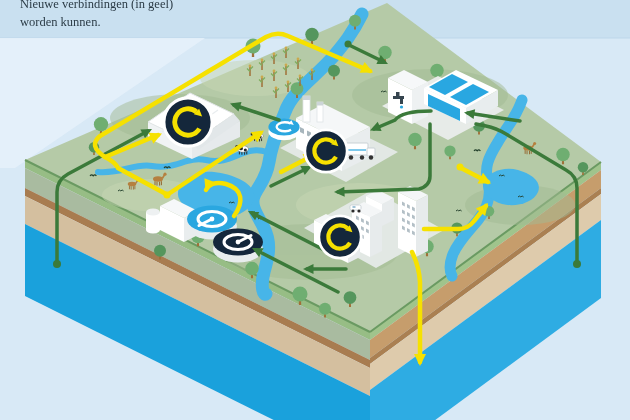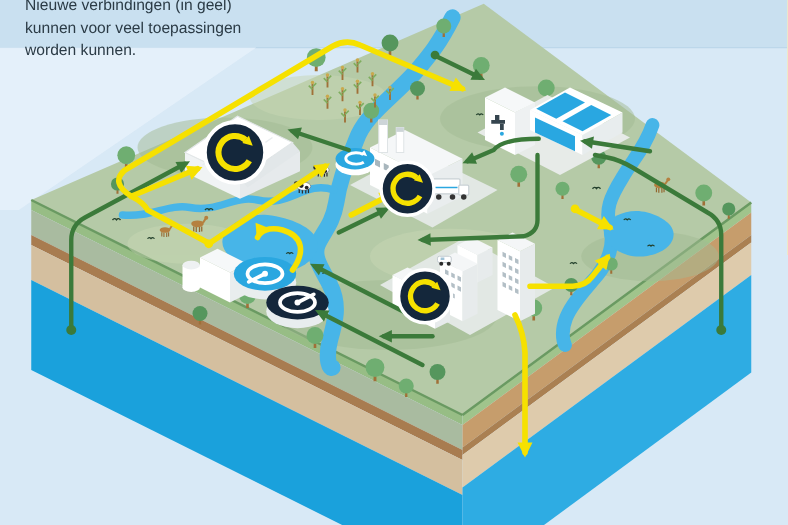--- a/index.html
+++ b/index.html
@@ -1,28 +1,27 @@
 <!DOCTYPE html>
 <html><head>
 <meta charset="utf-8">
 <style>
   html,body{margin:0;padding:0;background:#fff;}
   .stage{position:relative;width:630px;height:420px;overflow:hidden;background:#eab308;
-         font-family:Liberation Sans, sans-serif;}
+         font-family:Liberation Serif, serif;}
   .caption{position:absolute;left:20px;top:-5px;width:220px;z-index:5;
            color:#2b3b46;font-size:12.5px;line-height:18px;font-weight:400;}
   svg{position:absolute;left:0;top:0;}
 </style>
 </head>
 <body>
 
 <div class="stage">
   <div class="caption">
     <div>Nieuwe verbindingen (in geel)</div>
-    <div>kunnen voor veel toepassingen</div>
     <div>worden kunnen.</div>
   </div>
 
   <svg width="630" height="420" viewBox="0 0 630 420">
     <defs>
       <path id="ah-y" d="M0,0 L-12,-6 L-12,6 Z" fill="#f6e100"></path>
       <path id="ah-g" d="M0,0 L-10.5,-5 L-10.5,5 Z" fill="#3b7a3a"></path>
       <g id="tree">
           <path d="M-1.2,7 L1.2,7 L1,-1 L-1,-1 Z" fill="#a07038"></path>
           <circle cy="-4" r="7.5" fill="#6fae71"></circle>

